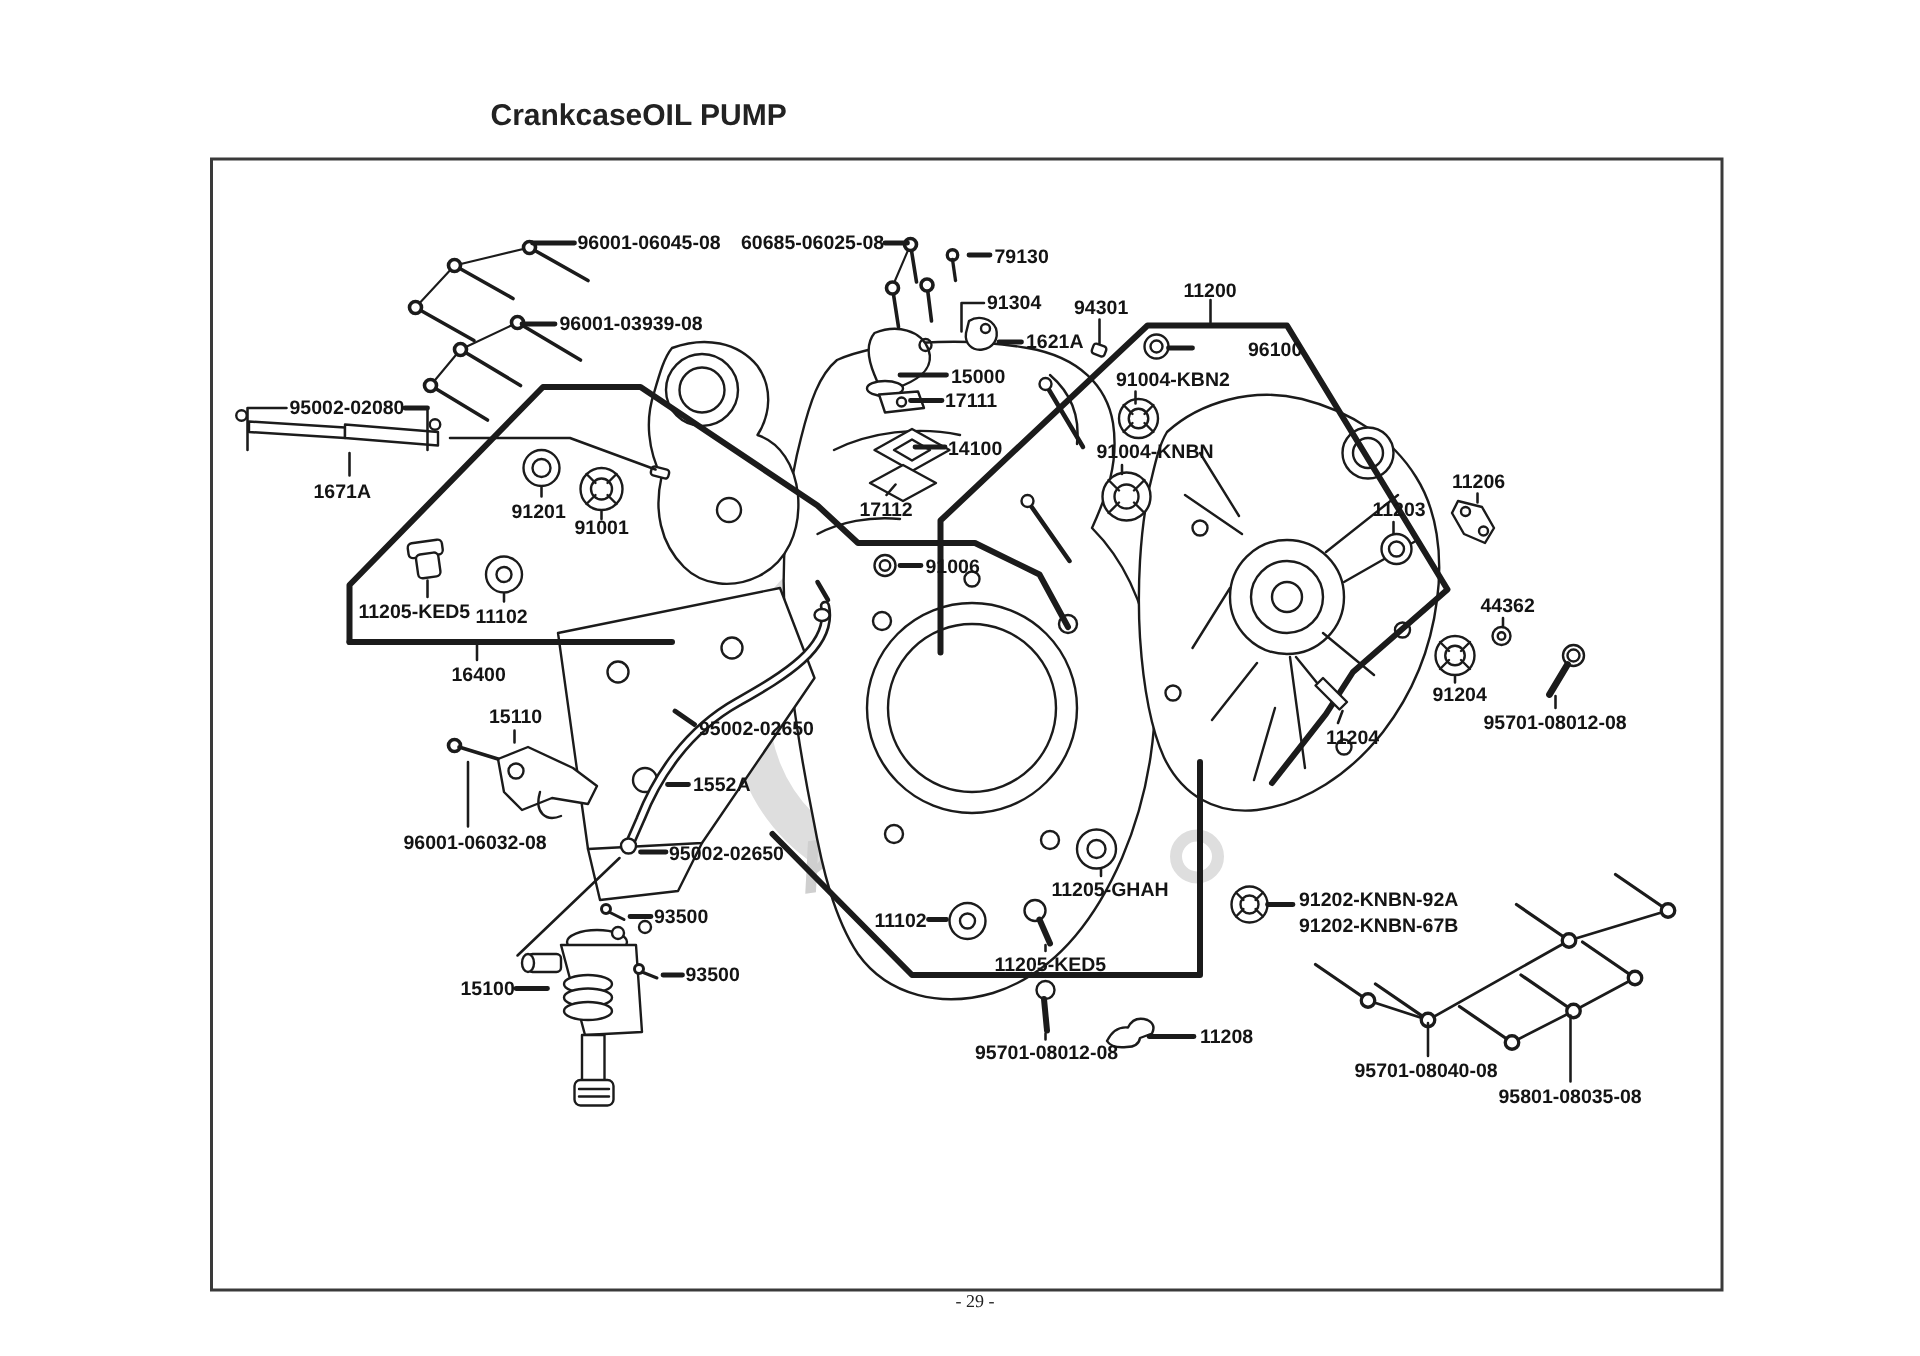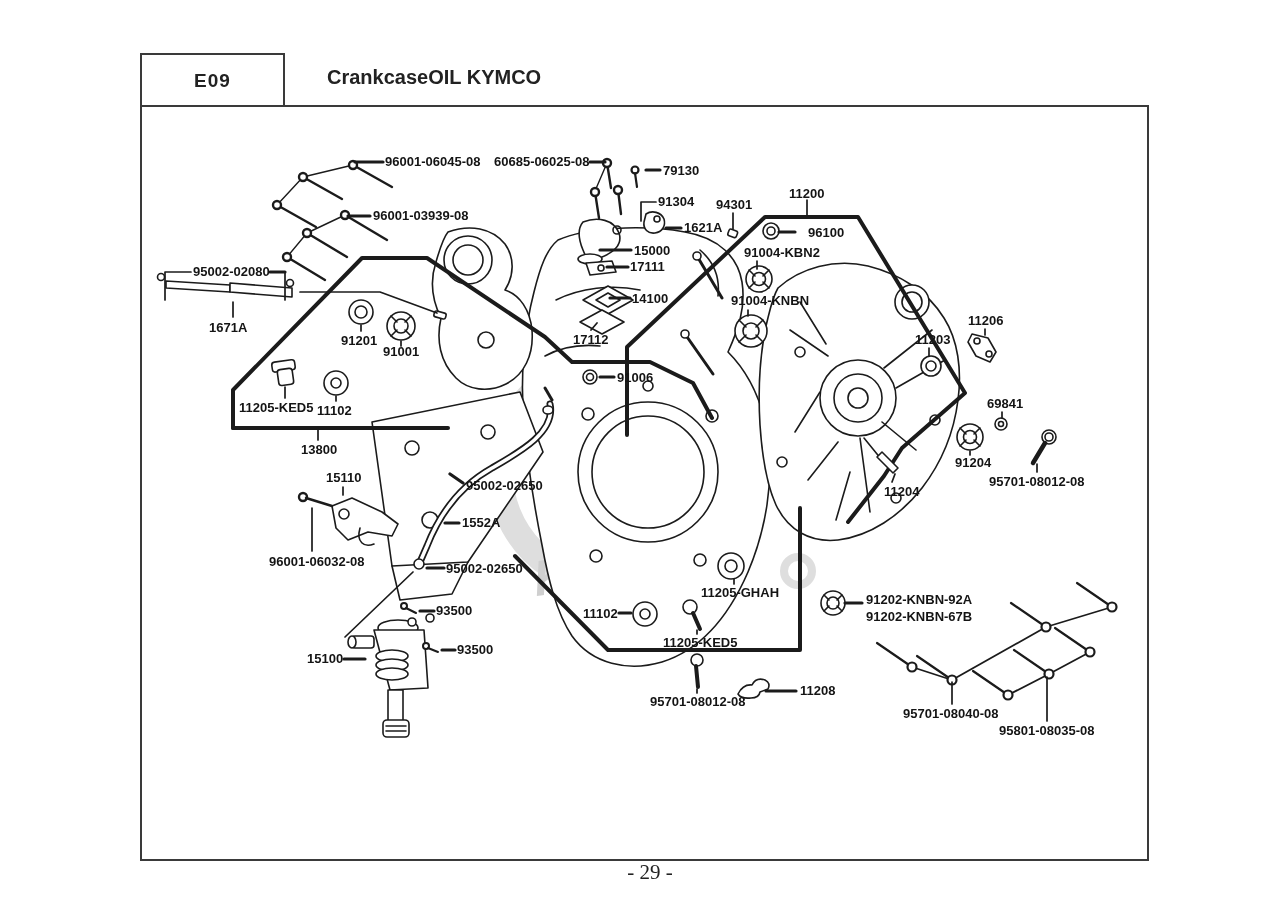--- a/index.html
+++ b/index.html
@@ -5,21 +5,21 @@
   html,body{margin:0;padding:0;background:#ffffff;}
   .page{position:relative;width:1280px;height:904px;background:#fff;overflow:hidden;
         font-family:"Liberation Sans",sans-serif;}
   .frame{position:absolute;left:140px;top:105px;width:1005px;height:752px;
          border:2px solid #3a3a3a;}
   .codebox{position:absolute;left:140px;top:53px;width:141px;height:52px;
            border:2px solid #3a3a3a;border-bottom:none;display:flex;align-items:center;justify-content:center;
            font-weight:bold;font-size:19px;color:#222;letter-spacing:1px;}
   .doctitle{position:absolute;left:327px;top:66px;font-weight:bold;font-size:20px;color:#222;}
   .footer{position:absolute;left:540px;top:860px;width:220px;text-align:center;
-          font-family:"Liberation Serif",serif;font-size:21px;color:#222;}
+          font-family:"Liberation Serif",serif;font-size:12px;color:#222;}
   .lbl{position:absolute;font-weight:bold;font-size:13px;color:#141414;white-space:nowrap;}
   svg{position:absolute;left:0;top:0;}
 </style>
 </head>
 <body>
 
 <div class="page">
 
 <svg width="1280" height="904" viewBox="0 0 1280 904">
 
@@ -330,53 +330,52 @@
                M1037,464 L1037,472 M318,428 L318,440 M343,487 L343,495 M895,474 L892,482
                M312,508 L312,551 M734,579 L734,584 M697,630 L697,634 M697,689 L697,693
                M952,682 L952,704 M1047,677 L1047,721"></path>
       <path d="M285,272 L285,300 M165,272 L191,272 M165,272 L165,300"></path>
       <path d="M300,292 L380,292 L437,313"></path>
       <path d="M413,572 L345,637"></path>
     </g>
   </g>
 </svg>
 
-<div class="codebox">E09</div>
-<div class="doctitle">CrankcaseOIL KYMCO</div>
+<div class="doctitle">CrankcaseOIL PUMP</div>
 <div class="frame"></div>
 <div class="footer">- 29 -</div>
 
 <div class="lbl" style="left:385px;top:154px">96001-06045-08</div>
 <div class="lbl" style="left:494px;top:154px">60685-06025-08</div>
 <div class="lbl" style="left:663px;top:163px">79130</div>
 <div class="lbl" style="left:789px;top:186px">11200</div>
 <div class="lbl" style="left:658px;top:194px">91304</div>
 <div class="lbl" style="left:716px;top:197px">94301</div>
 <div class="lbl" style="left:684px;top:220px">1621A</div>
-<div class="lbl" style="left:808px;top:225px">96100</div>
+<div class="lbl" style="left:832px;top:225px">96100</div>
 <div class="lbl" style="left:373px;top:208px">96001-03939-08</div>
 <div class="lbl" style="left:744px;top:245px">91004-KBN2</div>
 <div class="lbl" style="left:634px;top:243px">15000</div>
 <div class="lbl" style="left:630px;top:259px">17111</div>
 <div class="lbl" style="left:731px;top:293px">91004-KNBN</div>
 <div class="lbl" style="left:193px;top:264px">95002-02080</div>
 <div class="lbl" style="left:632px;top:291px">14100</div>
 <div class="lbl" style="left:968px;top:313px">11206</div>
 <div class="lbl" style="left:209px;top:320px">1671A</div>
 <div class="lbl" style="left:341px;top:333px">91201</div>
 <div class="lbl" style="left:915px;top:332px">11203</div>
 <div class="lbl" style="left:383px;top:344px">91001</div>
 <div class="lbl" style="left:573px;top:332px">17112</div>
 <div class="lbl" style="left:617px;top:370px">91006</div>
-<div class="lbl" style="left:987px;top:396px">69841</div>
+<div class="lbl" style="left:987px;top:396px">44362</div>
 <div class="lbl" style="left:239px;top:400px">11205-KED5</div>
 <div class="lbl" style="left:317px;top:403px">11102</div>
 <div class="lbl" style="left:955px;top:455px">91204</div>
 <div class="lbl" style="left:989px;top:474px">95701-08012-08</div>
-<div class="lbl" style="left:301px;top:442px">13800</div>
+<div class="lbl" style="left:301px;top:442px">16400</div>
 <div class="lbl" style="left:326px;top:470px">15110</div>
 <div class="lbl" style="left:884px;top:484px">11204</div>
 <div class="lbl" style="left:466px;top:478px">95002-02650</div>
 <div class="lbl" style="left:462px;top:515px">1552A</div>
 <div class="lbl" style="left:269px;top:554px">96001-06032-08</div>
 <div class="lbl" style="left:446px;top:561px">95002-02650</div>
 <div class="lbl" style="left:436px;top:603px">93500</div>
 <div class="lbl" style="left:583px;top:606px">11102</div>
 <div class="lbl" style="left:307px;top:651px">15100</div>
 <div class="lbl" style="left:457px;top:642px">93500</div>

